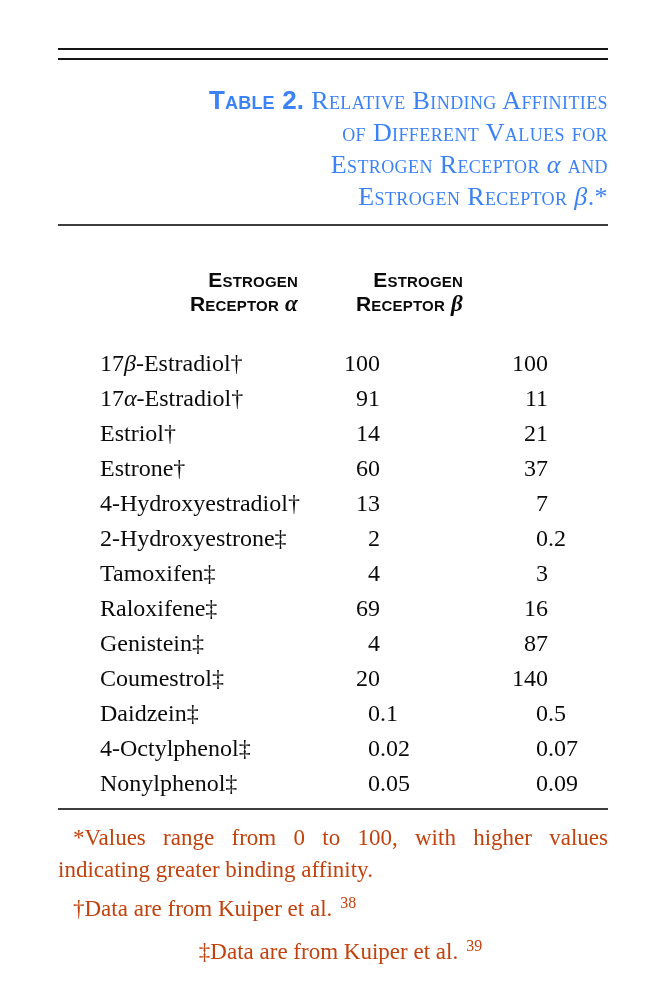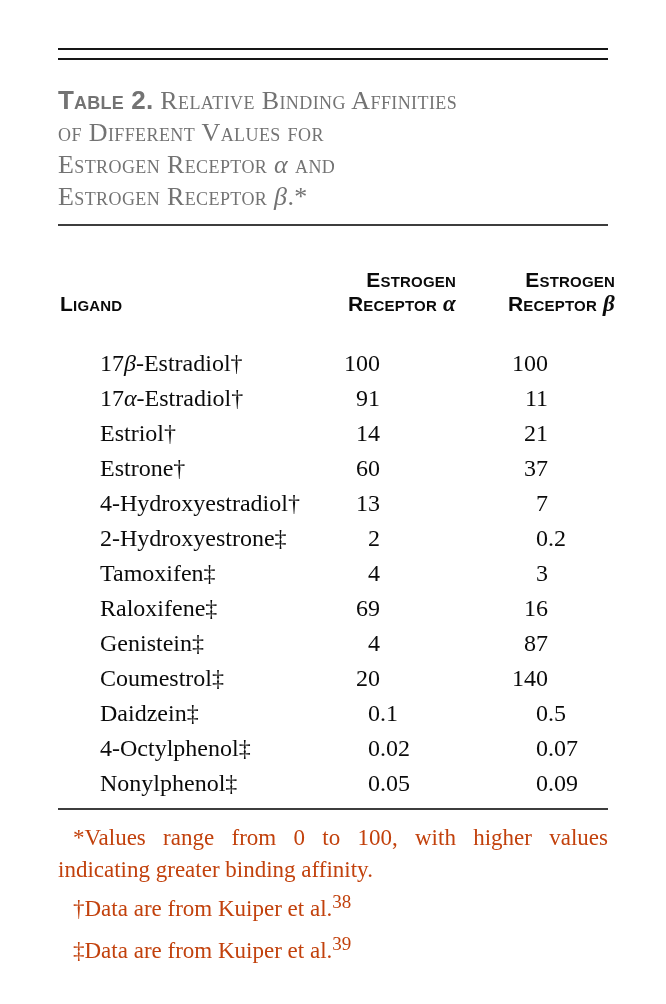--- a/index.html
+++ b/index.html
@@ -26,25 +26,25 @@
     border-bottom: 2px solid #161616;
   }
   .rule {
     border-top: 2px solid #3d3d3d;
   }
   .rule-under-title { margin-top: 11px; }
   .rule-above-footnotes { margin-top: 7px; }
 
   .title {
     margin-top: 24px;
-    text-align: left;
+    text-align: right;
     font-size: 26px;
     line-height: 32px;
     letter-spacing: 0.4px;
-    color: #737373;
+    color: #3b82f6;
   }
   .sc {
     font-variant: small-caps;
   }
   .title-label {
     font-family: "Liberation Sans", sans-serif;
     font-weight: bold;
     font-variant: small-caps;
     letter-spacing: 0.2px;
   }
@@ -118,48 +118,48 @@
     color: #c2410c;
   }
   .footnotes p {
     margin: 0;
     text-indent: 15px;
   }
   .fn-asterisk {
     text-align: justify;
   }
   .fn-dagger { margin-top: 7px !important; }
-  .fn-ddagger { margin-top: 9px !important; }
+  .fn-ddagger { margin-top: 9px !important; text-align: center; }
   sup.ref {
-    font-size: 19px;
+    font-size: 16px;
     vertical-align: baseline;
     position: relative;
     top: -8px;
     letter-spacing: 0;
+    margin-left: 8px;
   }
 </style>
 </head>
 <body>
 
 <div class="page">
   <div class="figure">
 
     <div class="double-rule"></div>
 
     <div class="title">
       <div><span class="title-label">Table 2.</span><span class="sc"> <span>Relative Binding Affinities</span></span></div>
       <div class="sc">of Different Values for</div>
       <div class="sc"><span>Estrogen Receptor </span><span class="greek-it">α</span><span> and</span></div>
       <div class="sc"><span>Estrogen Receptor </span><span class="greek-it">β</span><span>.*</span></div>
     </div>
 
     <div class="rule rule-under-title"></div>
 
     <div class="header-row">
-      <div class="h-ligand">Ligand</div>
       <div class="h-col">
         <div>Estrogen</div>
         <div><span>Receptor</span> <span class="h-greek">α</span></div>
       </div>
       <div class="h-col h-col-beta">
         <div>Estrogen</div>
         <div><span>Receptor</span> <span class="h-greek">β</span></div>
       </div>
     </div>
 

